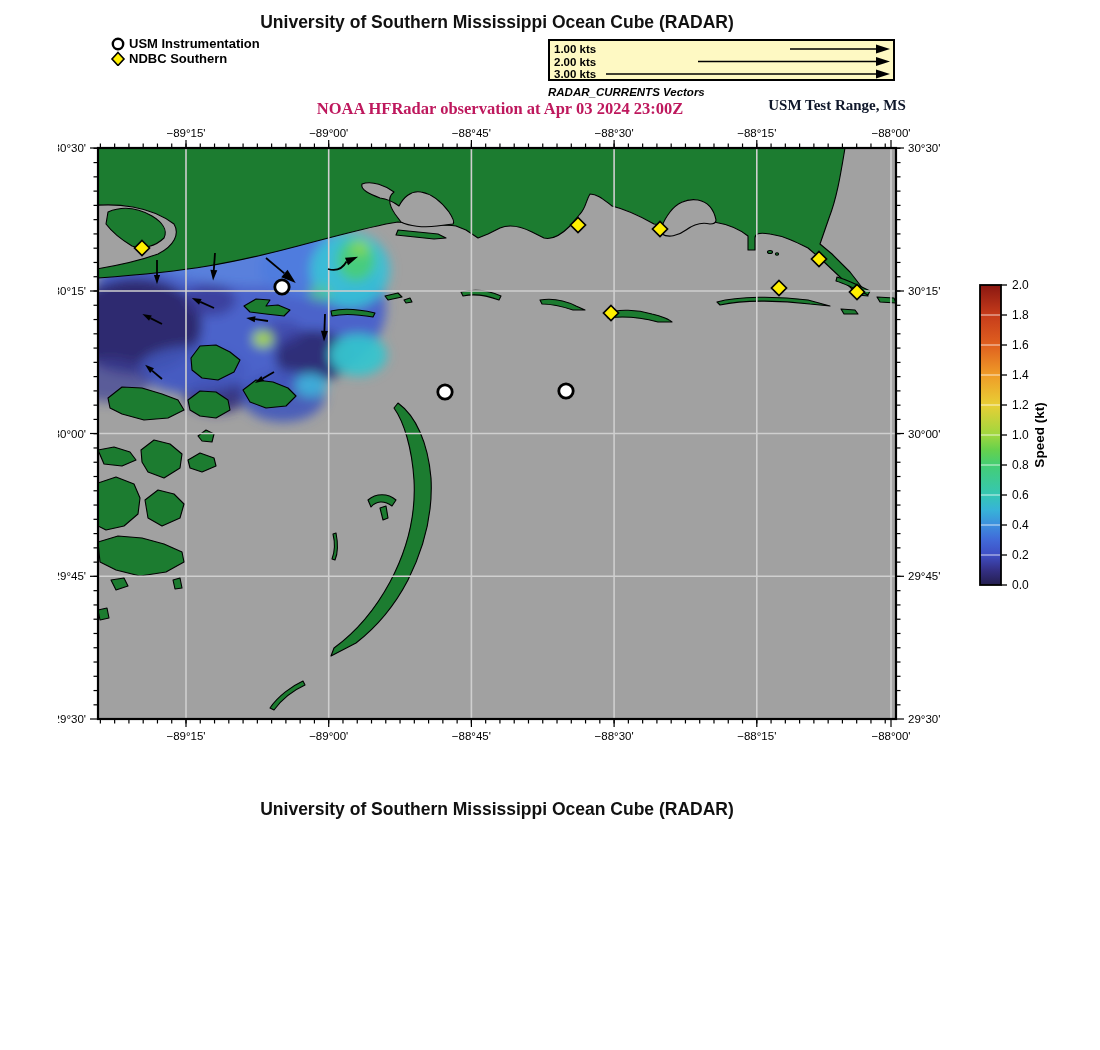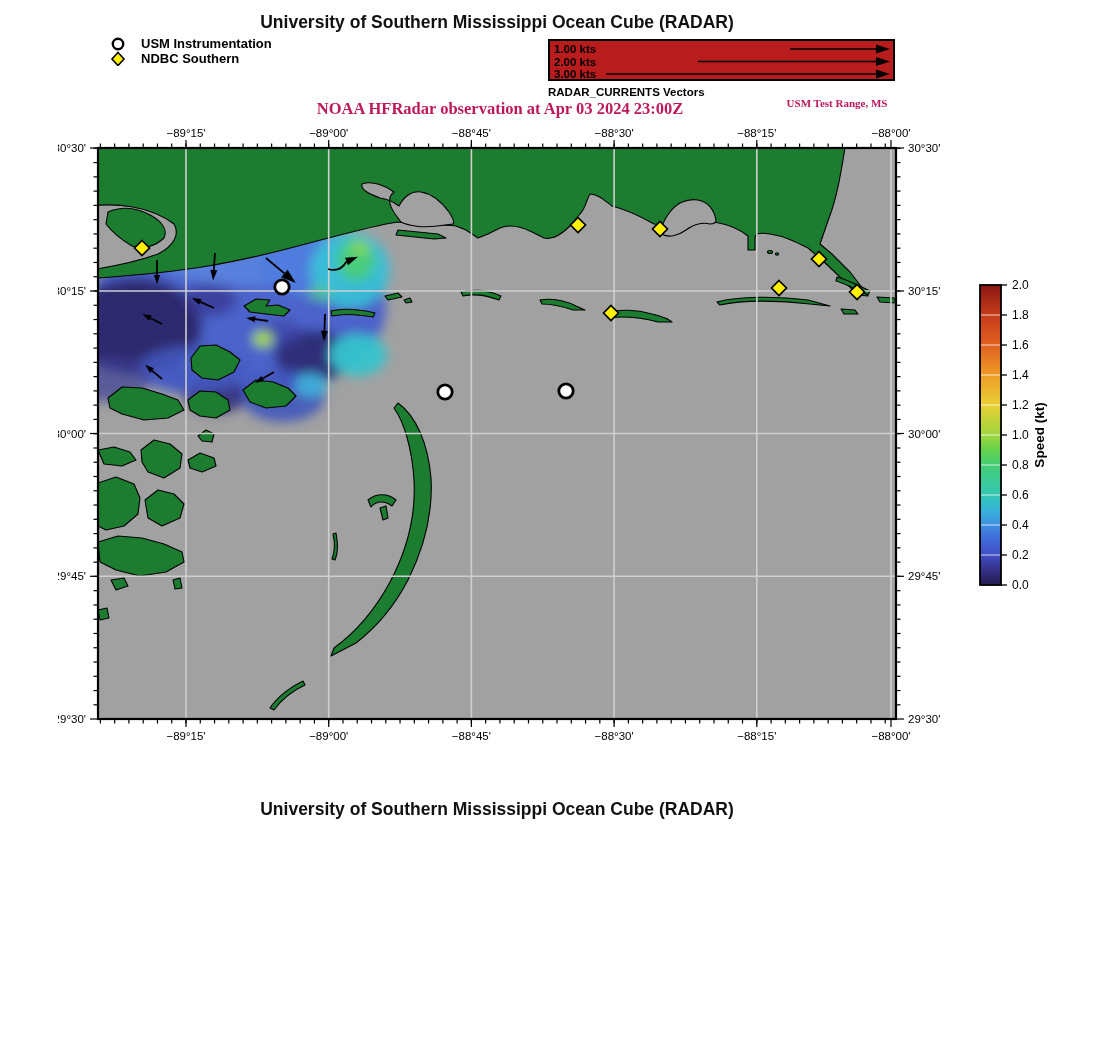--- a/index.html
+++ b/index.html
@@ -3,26 +3,26 @@
 <meta charset="utf-8">
 <style>
   html,body{margin:0;padding:0;width:1100px;height:1050px;background:#ffffff;overflow:hidden;
             font-family:"Liberation Sans",sans-serif;}
   .abs{position:absolute;}
   #title-top{left:0;top:12px;width:994px;text-align:center;font-size:17.5px;font-weight:bold;color:#111;}
   #title-bottom{left:0;top:799px;width:994px;text-align:center;font-size:17.5px;font-weight:bold;color:#111;}
   #subtitle{left:0;top:99px;width:1000px;text-align:center;font-family:"Liberation Serif",serif;
             font-size:16.5px;font-weight:bold;color:#be185d;}
   #region-label{left:752px;top:97px;width:170px;text-align:center;font-family:"Liberation Serif",serif;
-            font-size:11px;font-weight:bold;color:#be185d;}
+            font-size:15px;font-weight:bold;color:#0f172a;}
   #legend{left:110px;top:36px;}
   .legend-row{display:flex;align-items:center;height:15px;}
-  .legend-row span.lab{font-size:13px;font-weight:bold;color:#000;margin-left:14px;}
-  #vector-box{left:548px;top:39px;width:343px;height:38px;border:2.5px solid #000;background:#b91c1c;}
-  #vector-caption{left:548px;top:86px;width:348px;font-size:11.5px;font-weight:bold;color:#000;}
+  .legend-row span.lab{font-size:13px;font-weight:bold;color:#000;margin-left:2px;}
+  #vector-box{left:548px;top:39px;width:343px;height:38px;border:2.5px solid #000;background:#fef9c3;}
+  #vector-caption{left:548px;top:86px;width:348px;font-size:11.5px;font-weight:bold;color:#000;font-style:italic;}
   #main-svg{left:58px;top:128px;}
 </style>
 </head>
 <body>
 
 <div class="abs" id="title-top">University of Southern Mississippi Ocean Cube (RADAR)</div>
 
 <div class="abs" id="legend">
   <div class="legend-row">
     <svg width="17" height="15">

